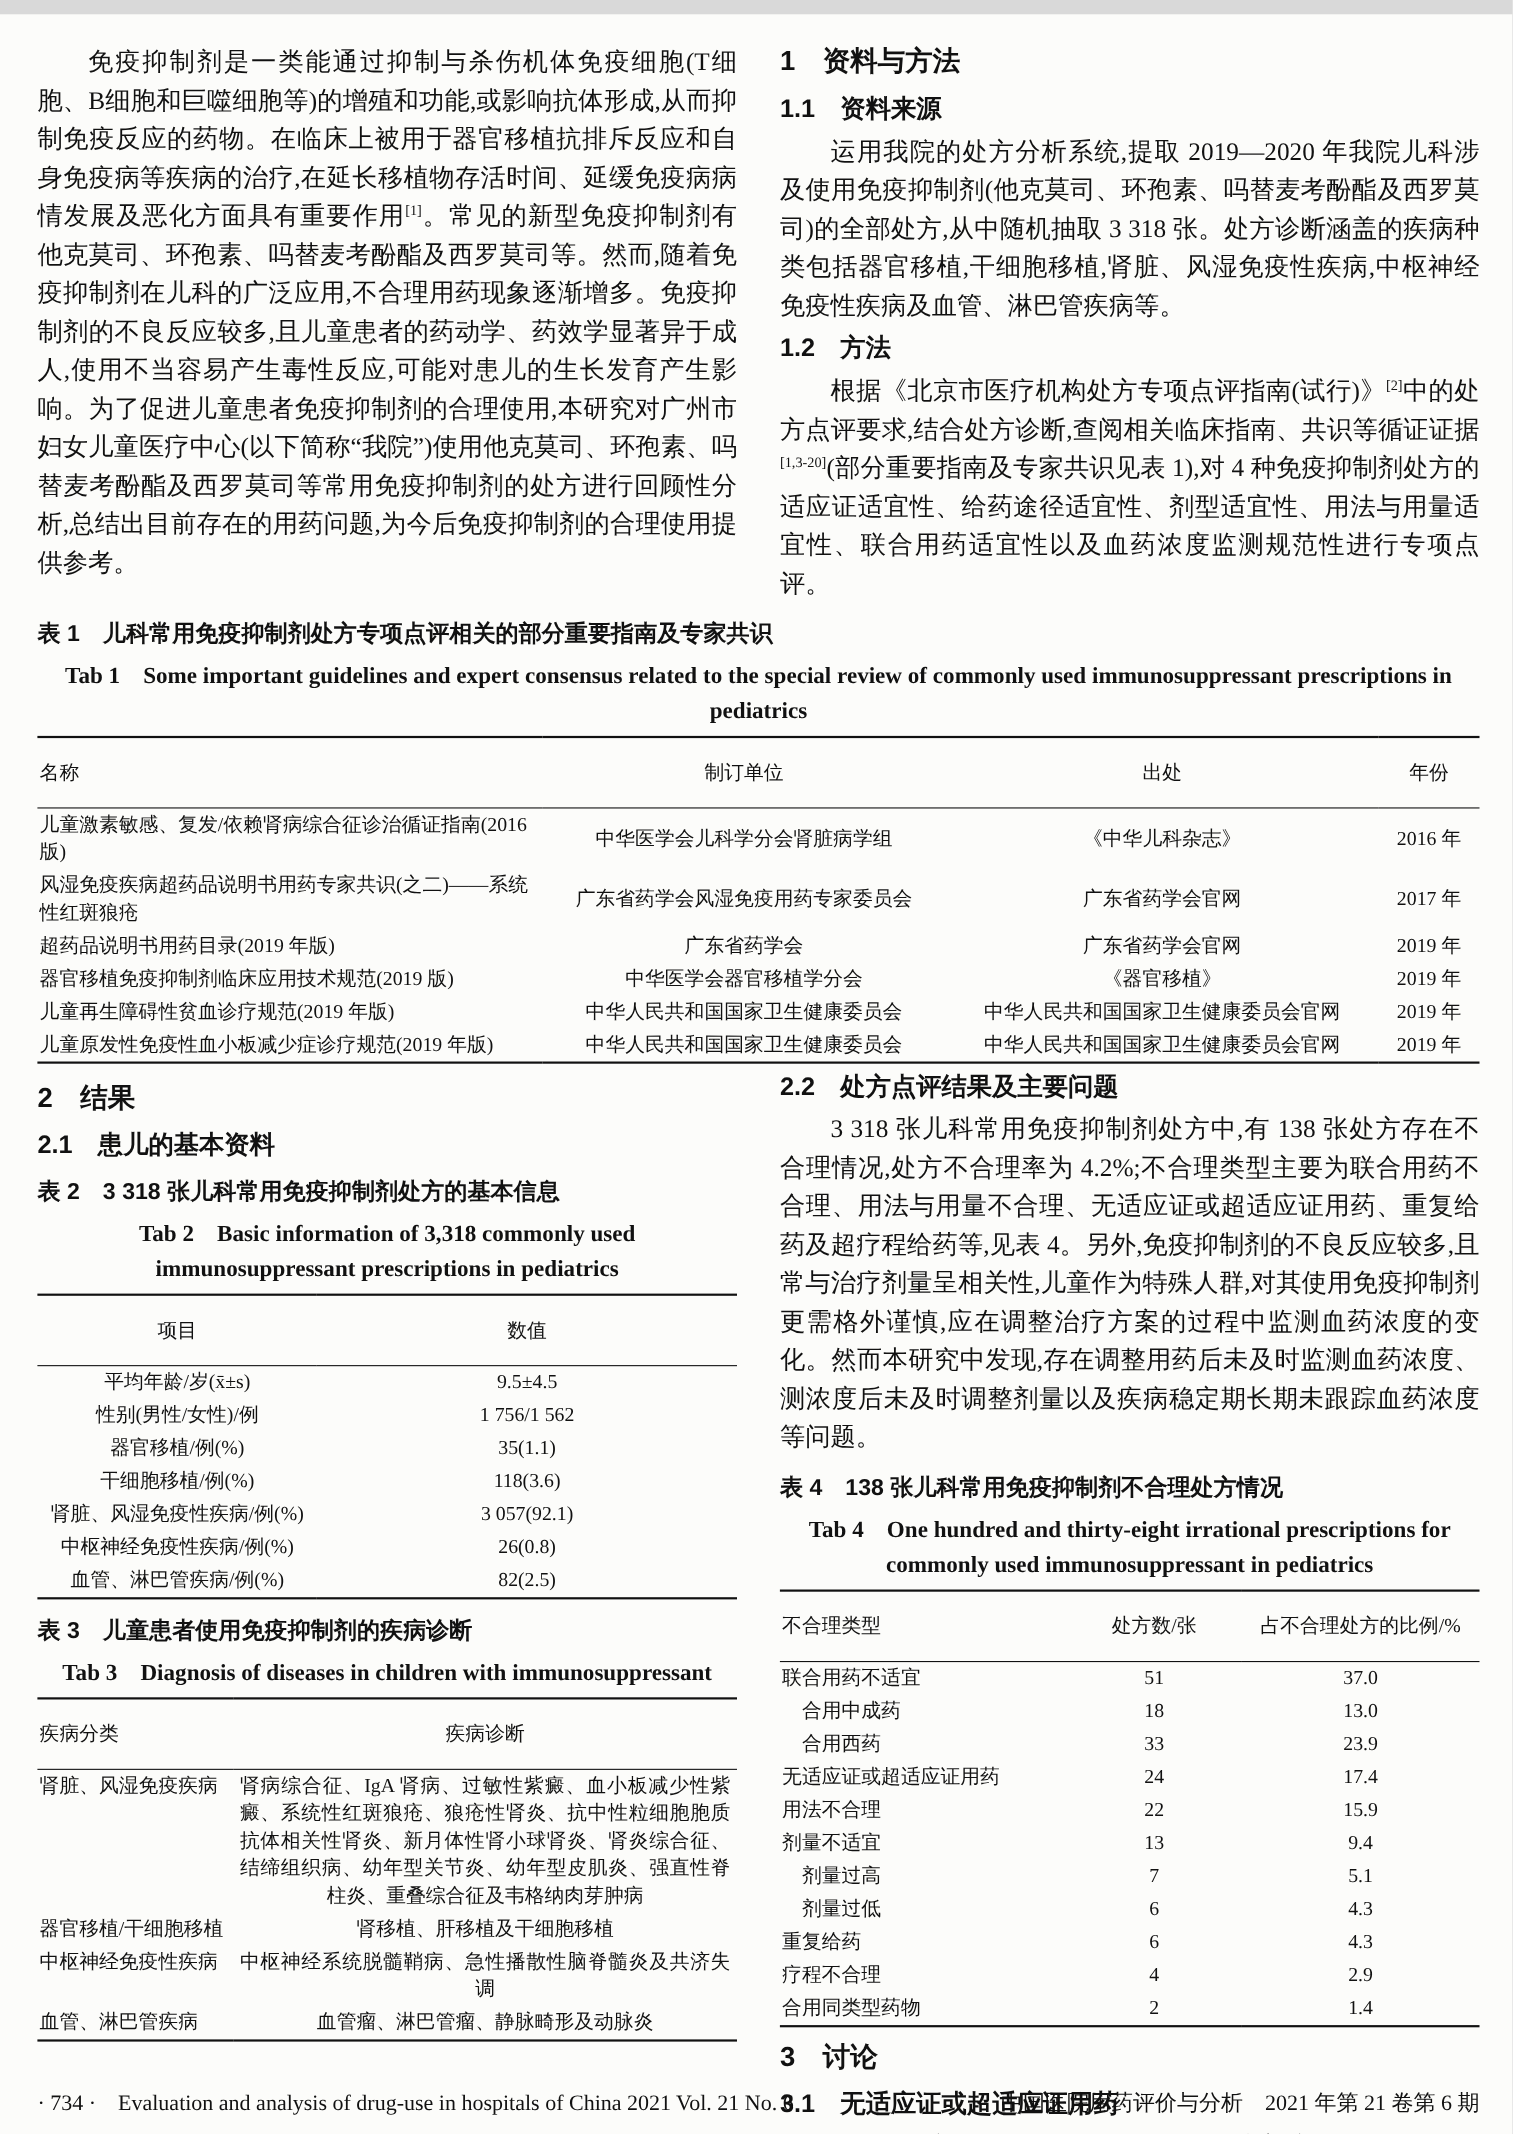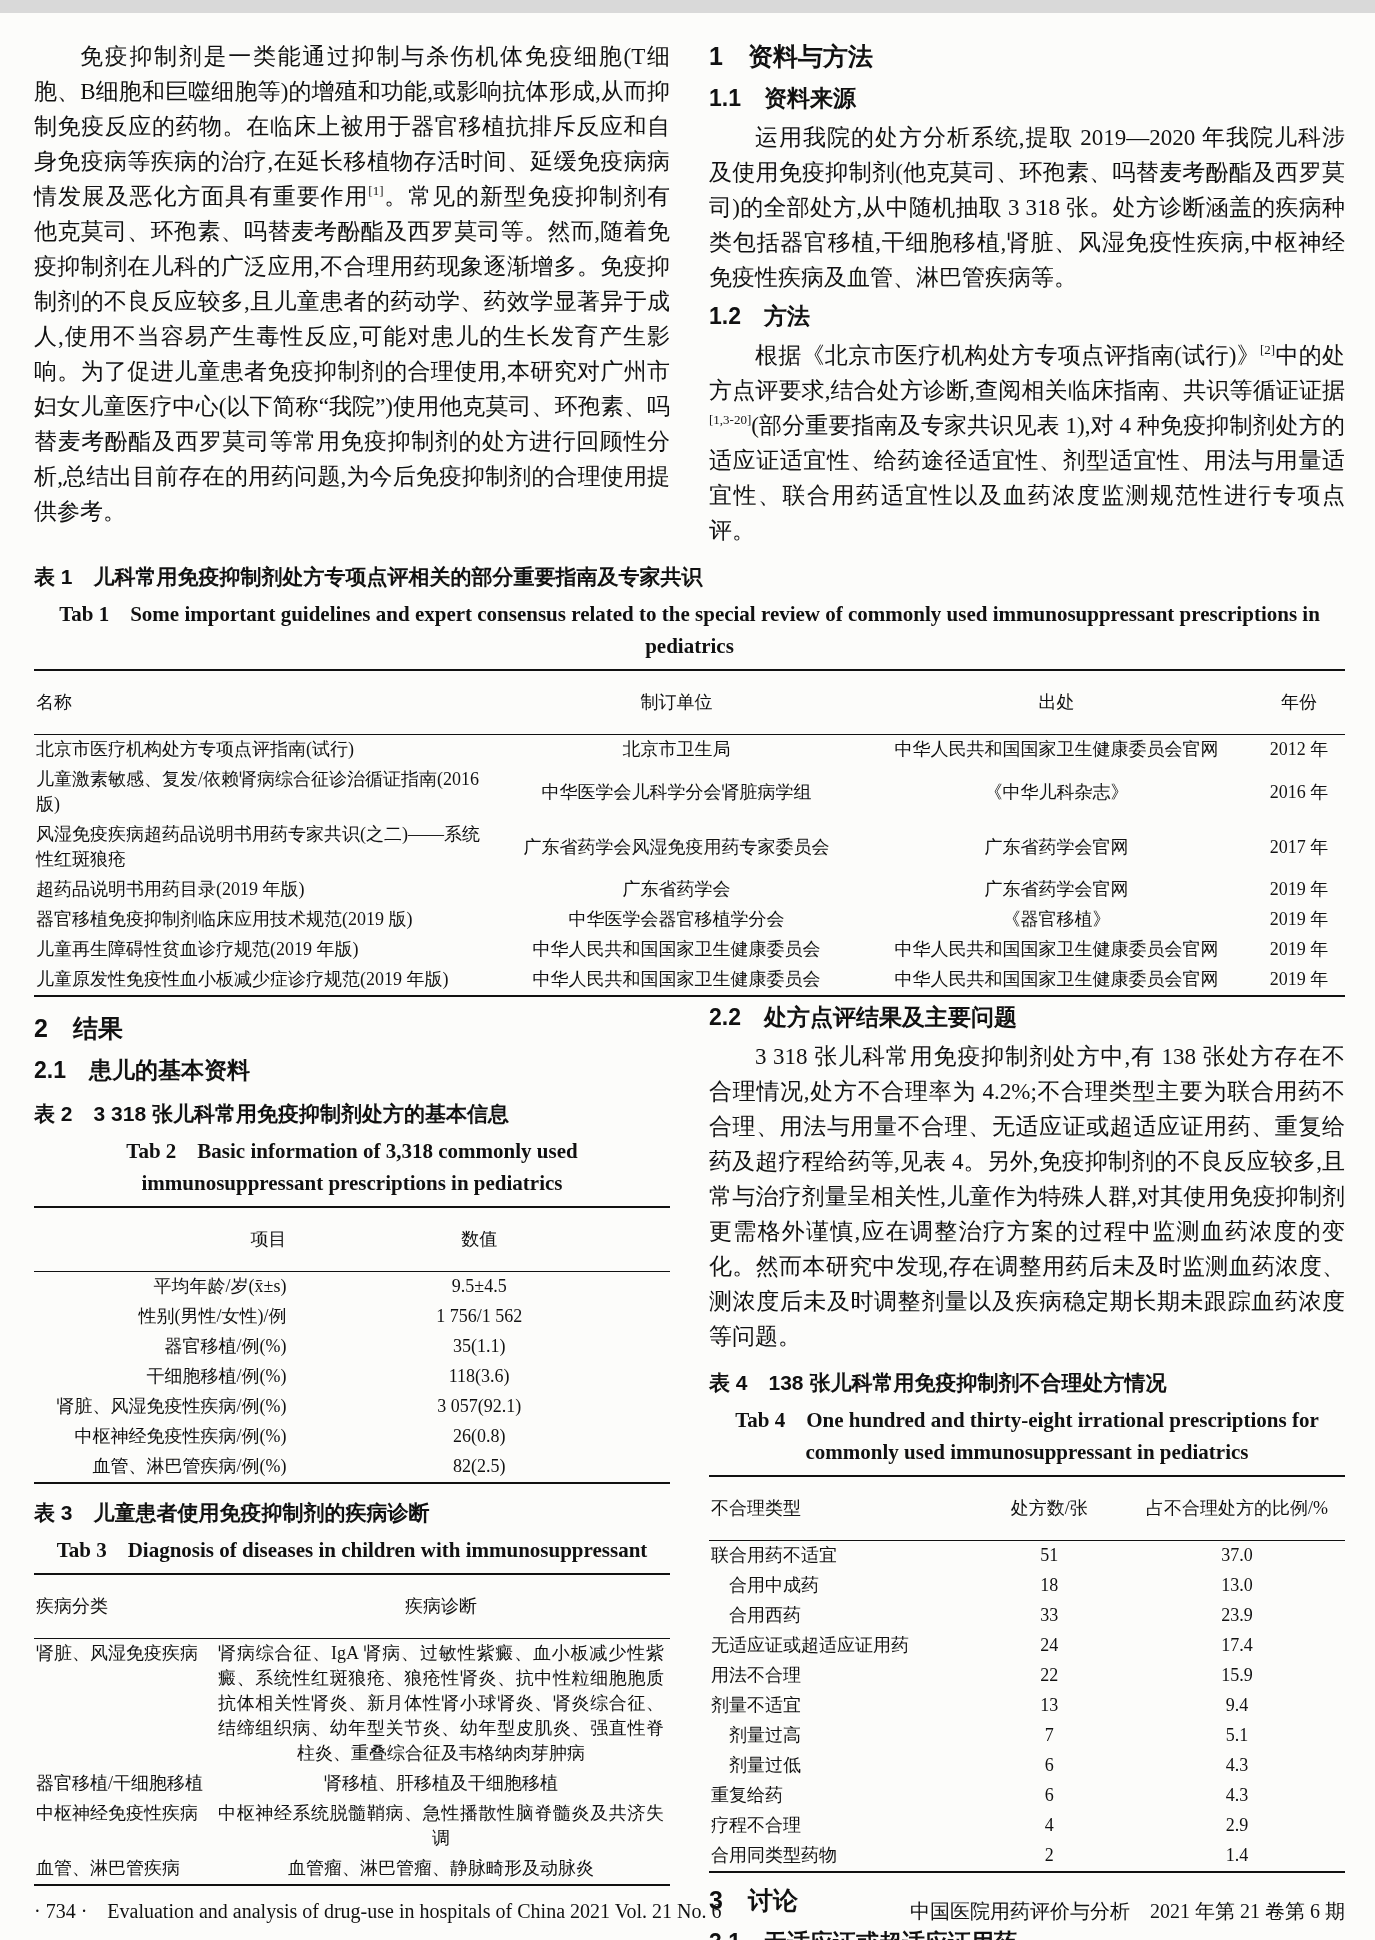--- a/index.html
+++ b/index.html
@@ -45,21 +45,21 @@
   }
   thead th { font-weight: 400; border-bottom: 1.2px solid #111; padding: 19px 2px; text-align: center; }
   td { padding: 2.5px 2px; vertical-align: middle; text-align: center; }
 
   
   .t1 col.c1 { width: 35%; } .t1 col.c2 { width: 28%; } .t1 col.c3 { width: 30%; } .t1 col.c4 { width: 7%; }
   .t1 thead th:first-child, .t1 td:first-child { text-align: left; }
 
   
   .t2 col.c1 { width: 40%; } .t2 col.c2 { width: 60%; }
-  .t2 thead th:first-child, .t2 td:first-child { text-align: right; }
+  .t2 thead th:first-child, .t2 td:first-child { text-align: center; }
 
   
   .t3 col.c1 { width: 28%; } .t3 col.c2 { width: 72%; }
   .t3 thead th:first-child, .t3 td:first-child { text-align: left; vertical-align: top; }
   .t3 td:last-child { text-align: justify; text-align-last: center; padding: 2.5px 6px; }
 
   
   .t4 col.c1 { width: 41%; } .t4 col.c2 { width: 25%; } .t4 col.c3 { width: 34%; }
   .t4 thead th:first-child, .t4 td:first-child { text-align: left; }
 
@@ -102,26 +102,20 @@
       <thead>
           <tr>
             <th>名称</th>
             <th>制订单位</th>
             <th>出处</th>
             <th>年份</th>
           </tr>
         </thead>
       <tbody>
           <tr>
-            <td>北京市医疗机构处方专项点评指南(试行)</td>
-            <td>北京市卫生局</td>
-            <td>中华人民共和国国家卫生健康委员会官网</td>
-            <td>2012 年</td>
-          </tr>
-          <tr>
             <td>儿童激素敏感、复发/依赖肾病综合征诊治循证指南(2016 版)</td>
             <td>中华医学会儿科学分会肾脏病学组</td>
             <td>《中华儿科杂志》</td>
             <td>2016 年</td>
           </tr>
           <tr>
             <td>风湿免疫疾病超药品说明书用药专家共识(之二)——系统性红斑狼疮</td>
             <td>广东省药学会风湿免疫用药专家委员会</td>
             <td>广东省药学会官网</td>
             <td>2017 年</td>

